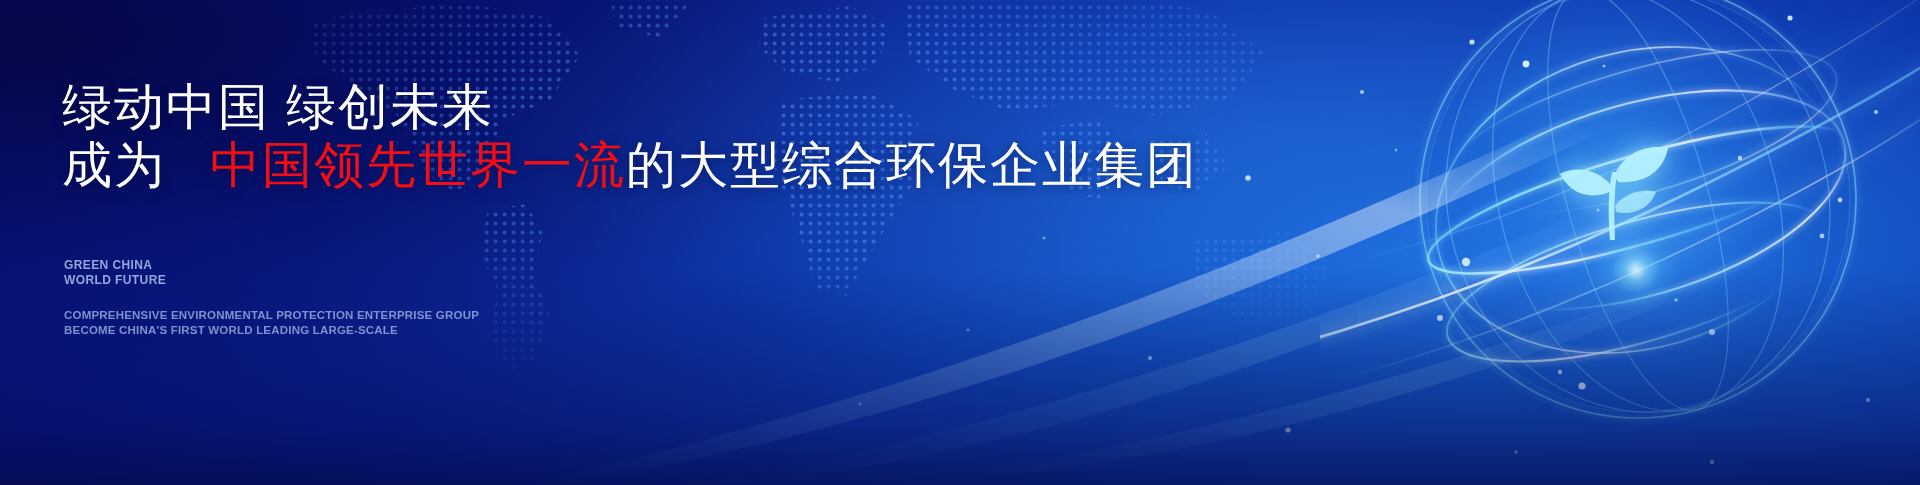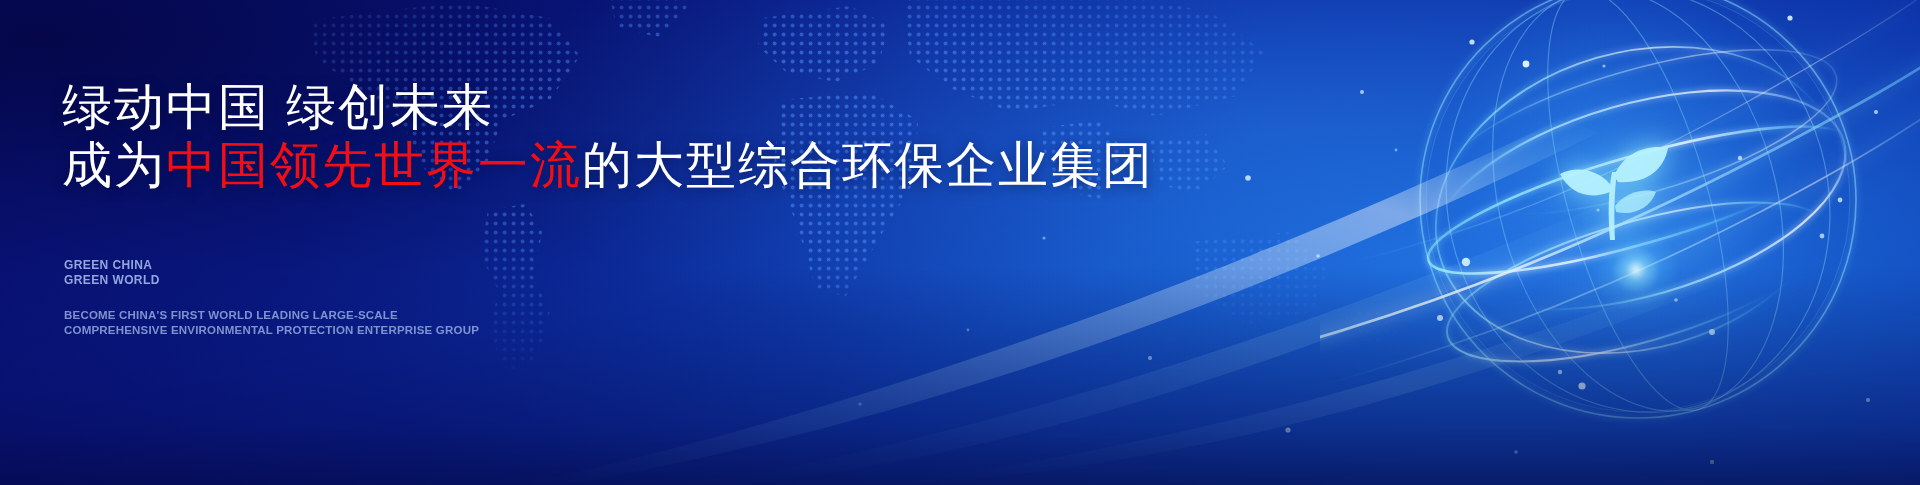--- a/index.html
+++ b/index.html
@@ -92,21 +92,21 @@
     position:absolute; top:78px; left:0;
     font-size:50px;
     line-height:58px;
     letter-spacing:2px;
     color:#ffffff;
     font-weight:400;
     white-space:nowrap;
     text-shadow:0 2px 12px rgba(0,10,60,.55);
   }
   .headline .l2{ display:block; }
-  .hl-red{ color:#f40d12; }
+  .hl-red{ color:#f40d12;margin-left:44px; }
 
   .sub-en{
     position:absolute; top:258px; left:2px;
     font-size:12px;
     font-weight:bold;
     line-height:15px;
     letter-spacing:.4px;
     color:#9fb3e8;
     opacity:.92;
   }
@@ -306,22 +306,22 @@
 
   <div class="content">
 
     <div class="headline">
       <span class="l1">绿动中国 绿创未来</span>
       <span class="l2"><span>成为</span><span class="hl-red">中国领先世界一流</span><span>的大型综合环保企业集团</span></span>
     </div>
 
     <div class="sub-en">
       <div>GREEN CHINA</div>
-      <div>GREEN WORLD</div>
+      <div>WORLD FUTURE</div>
     </div>
 
     <div class="claim-en">
+      <div>COMPREHENSIVE ENVIRONMENTAL PROTECTION ENTERPRISE GROUP</div>
       <div>BECOME CHINA'S FIRST WORLD LEADING LARGE-SCALE</div>
-      <div>COMPREHENSIVE ENVIRONMENTAL PROTECTION ENTERPRISE GROUP</div>
     </div>
 
   </div>
 </div>
 
 </body></html>

